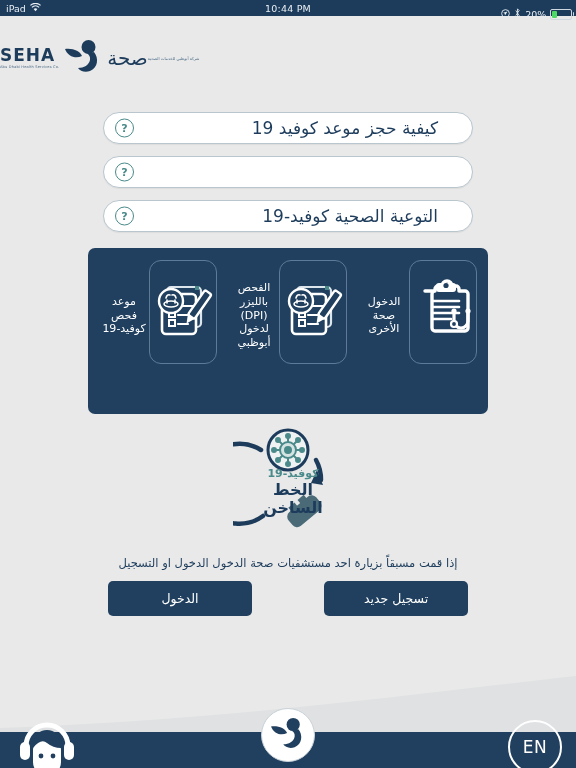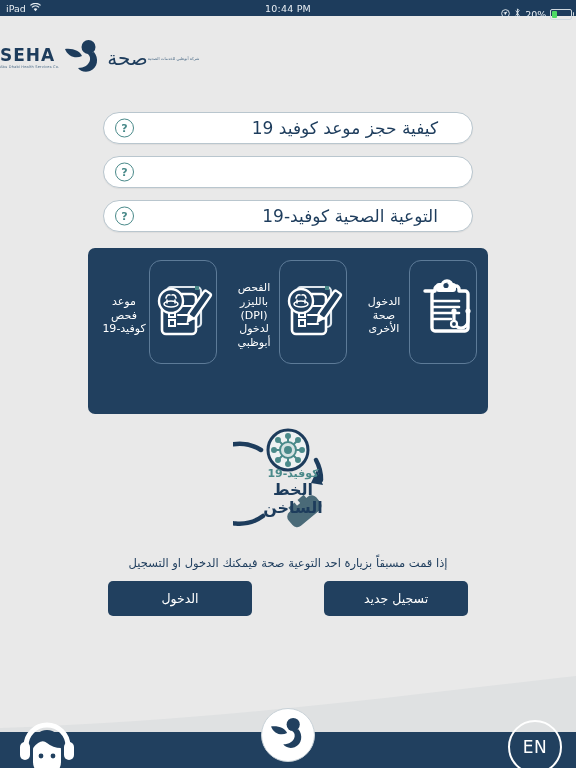--- a/index.html
+++ b/index.html
@@ -410,21 +410,21 @@
         <path d="M74 70 h8 v8 h-8 z" fill="#4a6a78"></path>
       </g>
     </svg>
     <div id="hotline-text">
       <div id="hotline-covid">كوفيد-19</div>
       <div id="hotline-line">الخط الساخن</div>
     </div>
   </div>
 </div>
 
-<div id="auth-note">إذا قمت مسبقاً بزيارة احد التوعية صحة فيمكنك الدخول او التسجيل</div>
+<div id="auth-note">إذا قمت مسبقاً بزيارة احد مستشفيات صحة الدخول الدخول او التسجيل</div>
 
 <div id="auth-buttons">
   <button class="auth-btn">تسجيل جديد</button>
   <button class="auth-btn">الدخول</button>
 </div>
 
 <svg id="wave" viewBox="0 0 576 56" preserveAspectRatio="none">
   <path d="M576 0 C430 16 230 44 0 52 L0 56 L576 56 Z" fill="#dfe1e2"></path>
 </svg>
 

